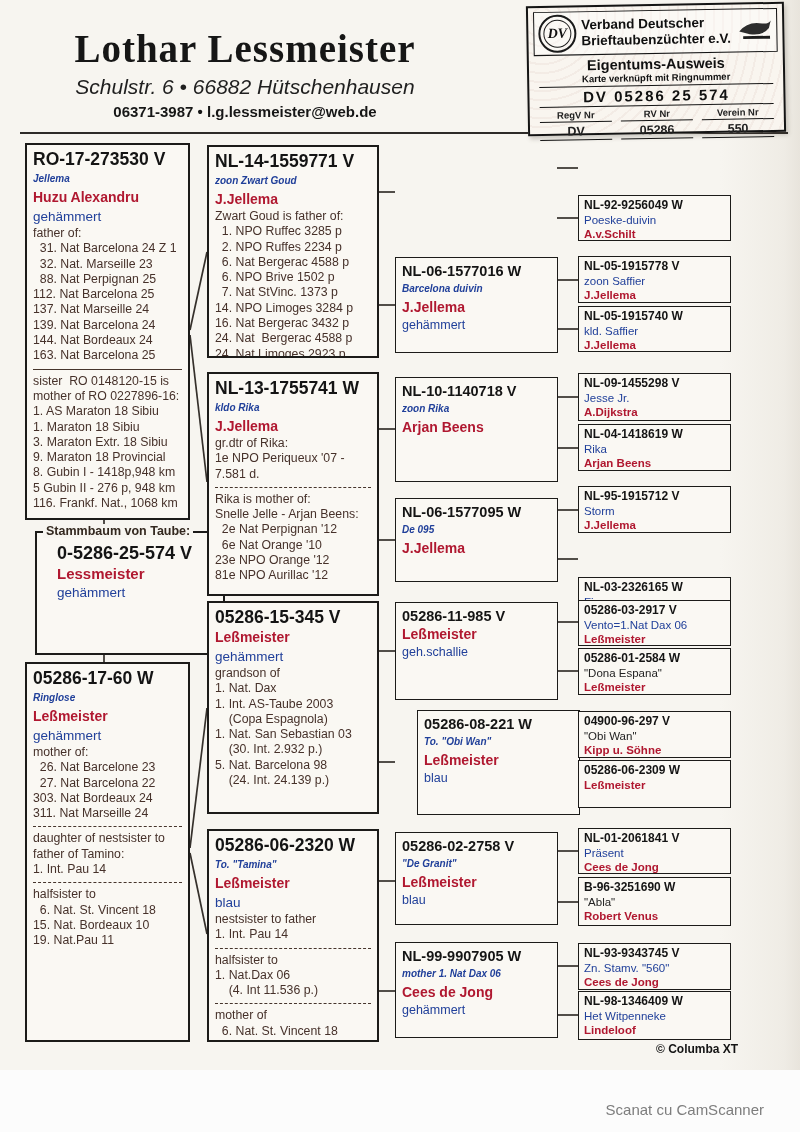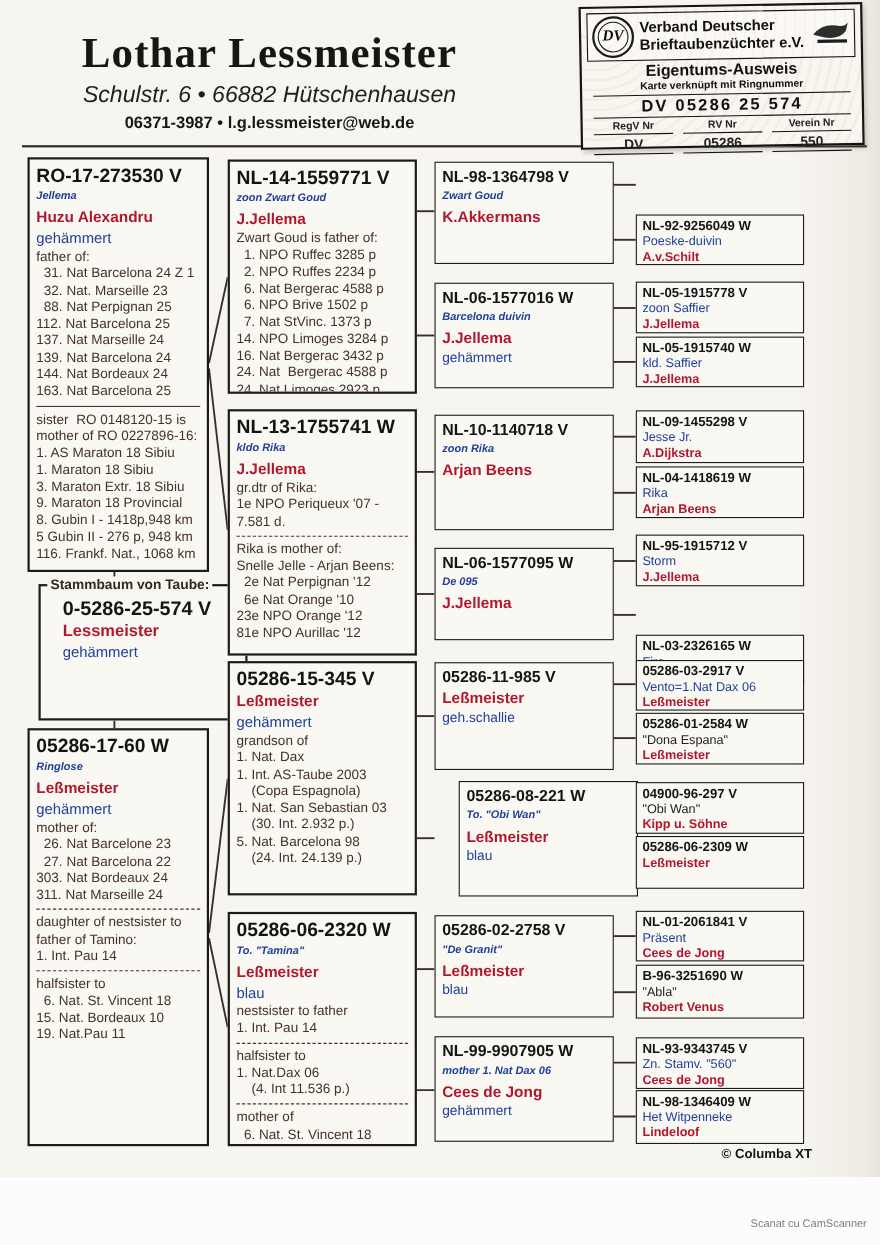--- a/index.html
+++ b/index.html
@@ -1,20 +1,20 @@
 <!DOCTYPE html>
 <html><head>
 <meta charset="utf-8">
 <style>
   html,body{margin:0;padding:0;background:#e9e7e2;}
   .page{position:relative;width:800px;height:1132px;margin:0 auto;overflow:hidden;
     background:linear-gradient(90deg,#f7f5f0 0%,#f7f5f0 90%,#efece5 98%,#e8e4dc 100%);
     font-family:"Liberation Sans",sans-serif;color:#222;}
   .scanbar{position:absolute;left:0;bottom:0;width:100%;height:62px;background:#fcfcfc;}
-  .camscanner{position:absolute;right:12px;bottom:14px;color:#7d7d7d;font-size:10px;}
+  .camscanner{position:absolute;right:36px;bottom:14px;color:#7d7d7d;font-size:15px;}
 
   
   .letterhead{position:absolute;left:30px;top:26px;width:430px;text-align:center;}
   .lh-name{font-family:"Liberation Serif",serif;font-weight:bold;font-size:39px;color:#161616;letter-spacing:1px;}
   .lh-addr{font-style:italic;font-size:21px;color:#1f1f1f;margin-top:4px;}
   .lh-contact{font-weight:bold;font-size:15px;color:#161616;margin-top:4px;}
   .headrule{position:absolute;left:20px;top:132px;width:768px;height:2px;background:#2e2b28;}
 
   
   .stamp{position:absolute;left:527px;top:4px;width:258px;height:130px;transform:rotate(-1deg);
@@ -252,25 +252,20 @@
       <div class="hrd"></div>
       <div class="bodyline">halfsister to</div>
       <div class="bodyline">1. Nat.Dax 06</div>
       <div class="bodyline">    (4. Int 11.536 p.)</div>
       <div class="hrd"></div>
       <div class="bodyline">mother of</div>
       <div class="bodyline">  6. Nat. St. Vincent 18</div>
       <div class="bodyline">15. Nat. Bordeaux 10</div>
     </div>
 
-  <div class="pbox g3" style="left:395px;top:147px;width:163px;height:93px;">
-      <div class="ring">NL-98-1364798 V</div>
-      <div class="bname">Zwart Goud</div>
-      <div class="breeder">K.Akkermans</div>
-    </div>
   <div class="pbox g3" style="left:395px;top:257px;width:163px;height:96px;">
       <div class="ring">NL-06-1577016 W</div>
       <div class="bname">Barcelona duivin</div>
       <div class="breeder">J.Jellema</div>
       <div class="colorline">gehämmert</div>
     </div>
   <div class="pbox g3" style="left:395px;top:377px;width:163px;height:105px;">
       <div class="ring">NL-10-1140718 V</div>
       <div class="bname">zoon Rika</div>
       <div class="breeder">Arjan Beens</div>

